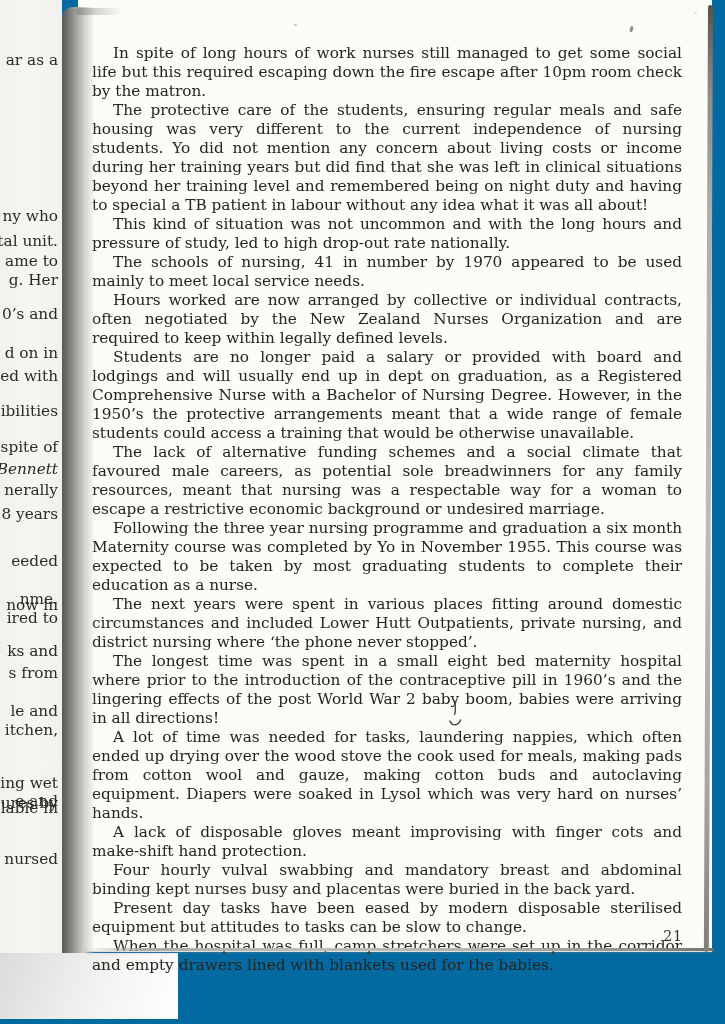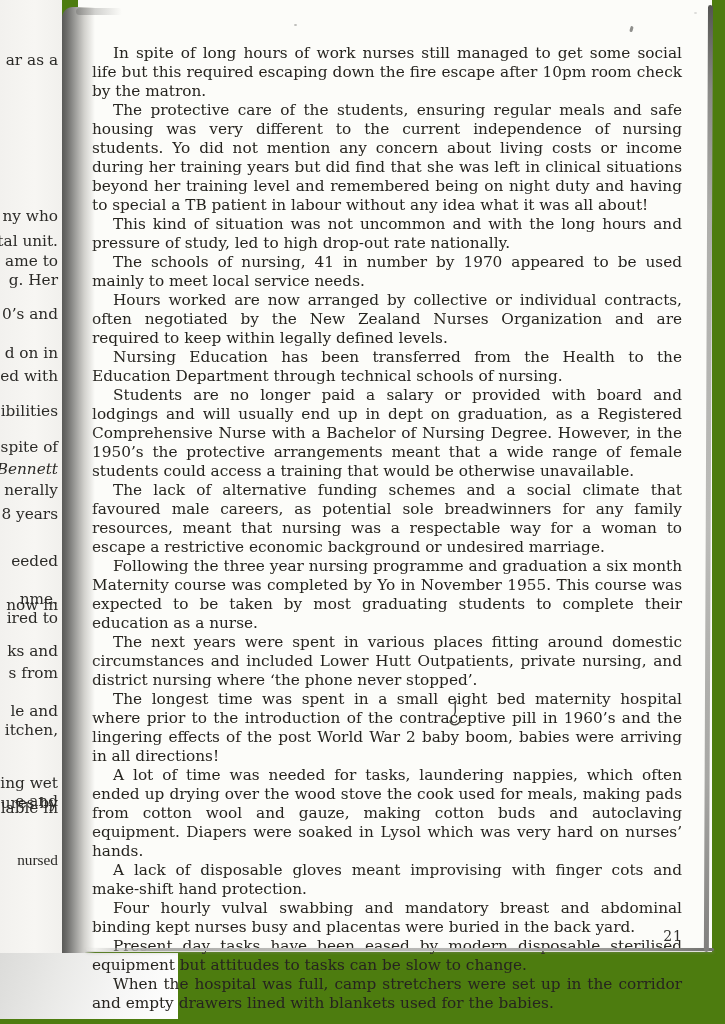--- a/index.html
+++ b/index.html
@@ -4,21 +4,21 @@
 <style>
   html, body { margin:0; padding:0; }
   body {
     width:725px; height:1024px;
     background:#ffffff;
     font-family:"DejaVu Serif", serif;
     overflow:hidden;
   }
   .scan {
     position:relative; width:725px; height:1024px;
-    background:#4d7c0f; overflow:hidden;
+    background:#0369a1; overflow:hidden;
   }
 
   
   .prev-page {
     position:absolute; left:0; top:0; width:62px; height:955px;
     background:linear-gradient(to right,#f2f1ee 0%,#f7f6f3 55%,#f1f0ed 100%);
   }
   .frag {
     position:absolute; right:4px; white-space:nowrap;
     font-size:15.3px; line-height:17px; color:#2b2a27;
@@ -105,34 +105,33 @@
         <div class="frag" style="top: 591px;">nme.</div>
         <div class="frag" style="top: 610px;">ired to</div>
         <div class="frag" style="top: 643px;">ks and</div>
         <div class="frag" style="top: 665px;">s from</div>
         <div class="frag" style="top: 703px;">le and</div>
         <div class="frag" style="top: 722px; margin-left: 26px;">itchen,</div>
         <div class="frag" style="top: 800px;">lable in</div>
         <div class="frag" style="top: 775px;">ing wet</div>
         <div class="frag" style="top: 795px;">ures by</div>
         <div class="frag" style="top: 793px;">e and</div>
-        <div class="frag" style="top: 851px; font-family: Liberation Serif, serif;">nursed</div>
+        <div class="frag" style="top: 851px;">nursed</div>
       </div>
   </div>
 
   <div class="bottom-shade"></div>
 
   <div class="main-page">
     <div class="text-block">
         <p>In spite of long hours of work nurses still managed to get some social life but this required escaping down the fire escape after 10pm room check by the matron.</p>
         <p>The protective care of the students, ensuring regular meals and safe housing was very different to the current independence of nursing students. Yo did not mention any concern about living costs or income during her training years but did find that she was left in clinical situations beyond her training level and remembered being on night duty and having to special a TB patient in labour without any idea what it was all about!</p>
         <p>This kind of situation was not uncommon and with the long hours and pressure of study, led to high drop-out rate nationally.</p>
         <p>The schools of nursing, 41 in number by 1970 appeared to be used mainly to meet local service needs.</p>
         <p>Hours worked are now arranged by collective or individual contracts, often negotiated by the New Zealand Nurses Organization and are required to keep within legally defined levels.</p>
-        <p>Nursing Education has been transferred from the Health to the Education Department through technical schools of nursing.</p>
         <p>Students are no longer paid a salary or provided with board and lodgings and will usually end up in dept on graduation, as a Registered Comprehensive Nurse with a Bachelor of Nursing Degree. However, in the 1950’s the protective arrangements meant that a wide range of female students could access a training that would be otherwise unavailable.</p>
         <p>The lack of alternative funding schemes and a social climate that favoured male careers, as potential sole breadwinners for any family resources, meant that nursing was a respectable way for a woman to escape a restrictive economic background or undesired marriage.</p>
         <p>Following the three year nursing programme and graduation a six month Maternity course was completed by Yo in November 1955. This course was expected to be taken by most graduating students to complete their education as a nurse.</p>
         <p>The next years were spent in various places fitting around domestic circumstances and included Lower Hutt Outpatients, private nursing, and district nursing where ‘the phone never stopped’.</p>
         <p>The longest time was spent in a small eight bed maternity hospital where prior to the introduction of the contraceptive pill in 1960’s and the lingering effects of the post World War 2 baby boom, babies were arriving in all directions!</p>
         <p>A lot of time was needed for tasks, laundering nappies, which often ended up drying over the wood stove the cook used for meals, making pads from cotton wool and gauze, making cotton buds and autoclaving equipment. Diapers were soaked in Lysol which was very hard on nurses’ hands.</p>
         <p>A lack of disposable gloves meant improvising with finger cots and make-shift hand protection.</p>
         <p>Four hourly vulval swabbing and mandatory breast and abdominal binding kept nurses busy and placentas were buried in the back yard.</p>
         <p>Present day tasks have been eased by modern disposable sterilised equipment but attitudes to tasks can be slow to change.</p>
         <p>When the hospital was full, camp stretchers were set up in the corridor and empty drawers lined with blankets used for the babies.</p>

